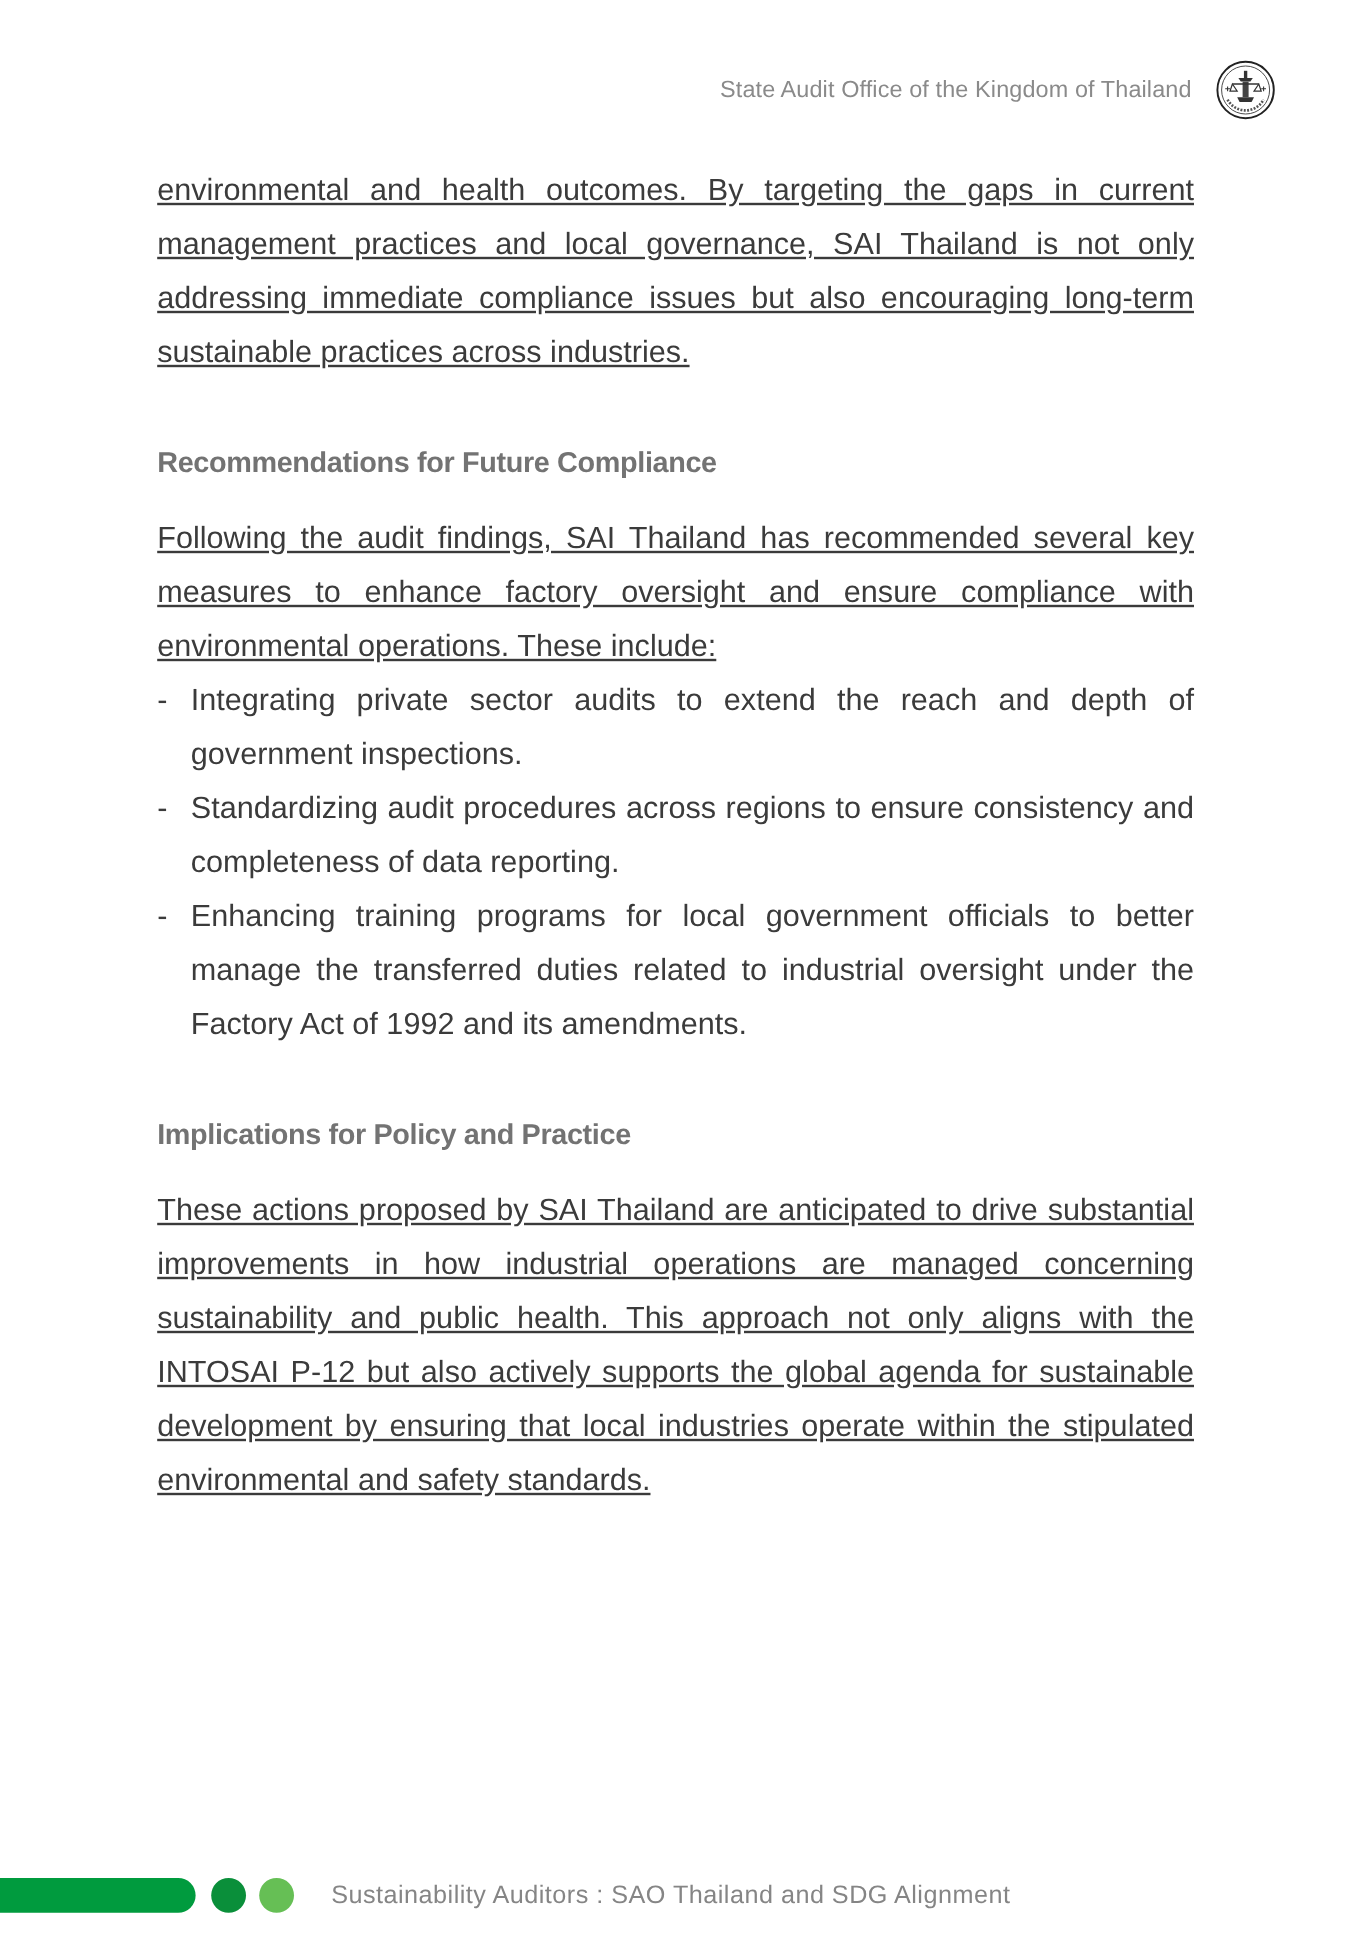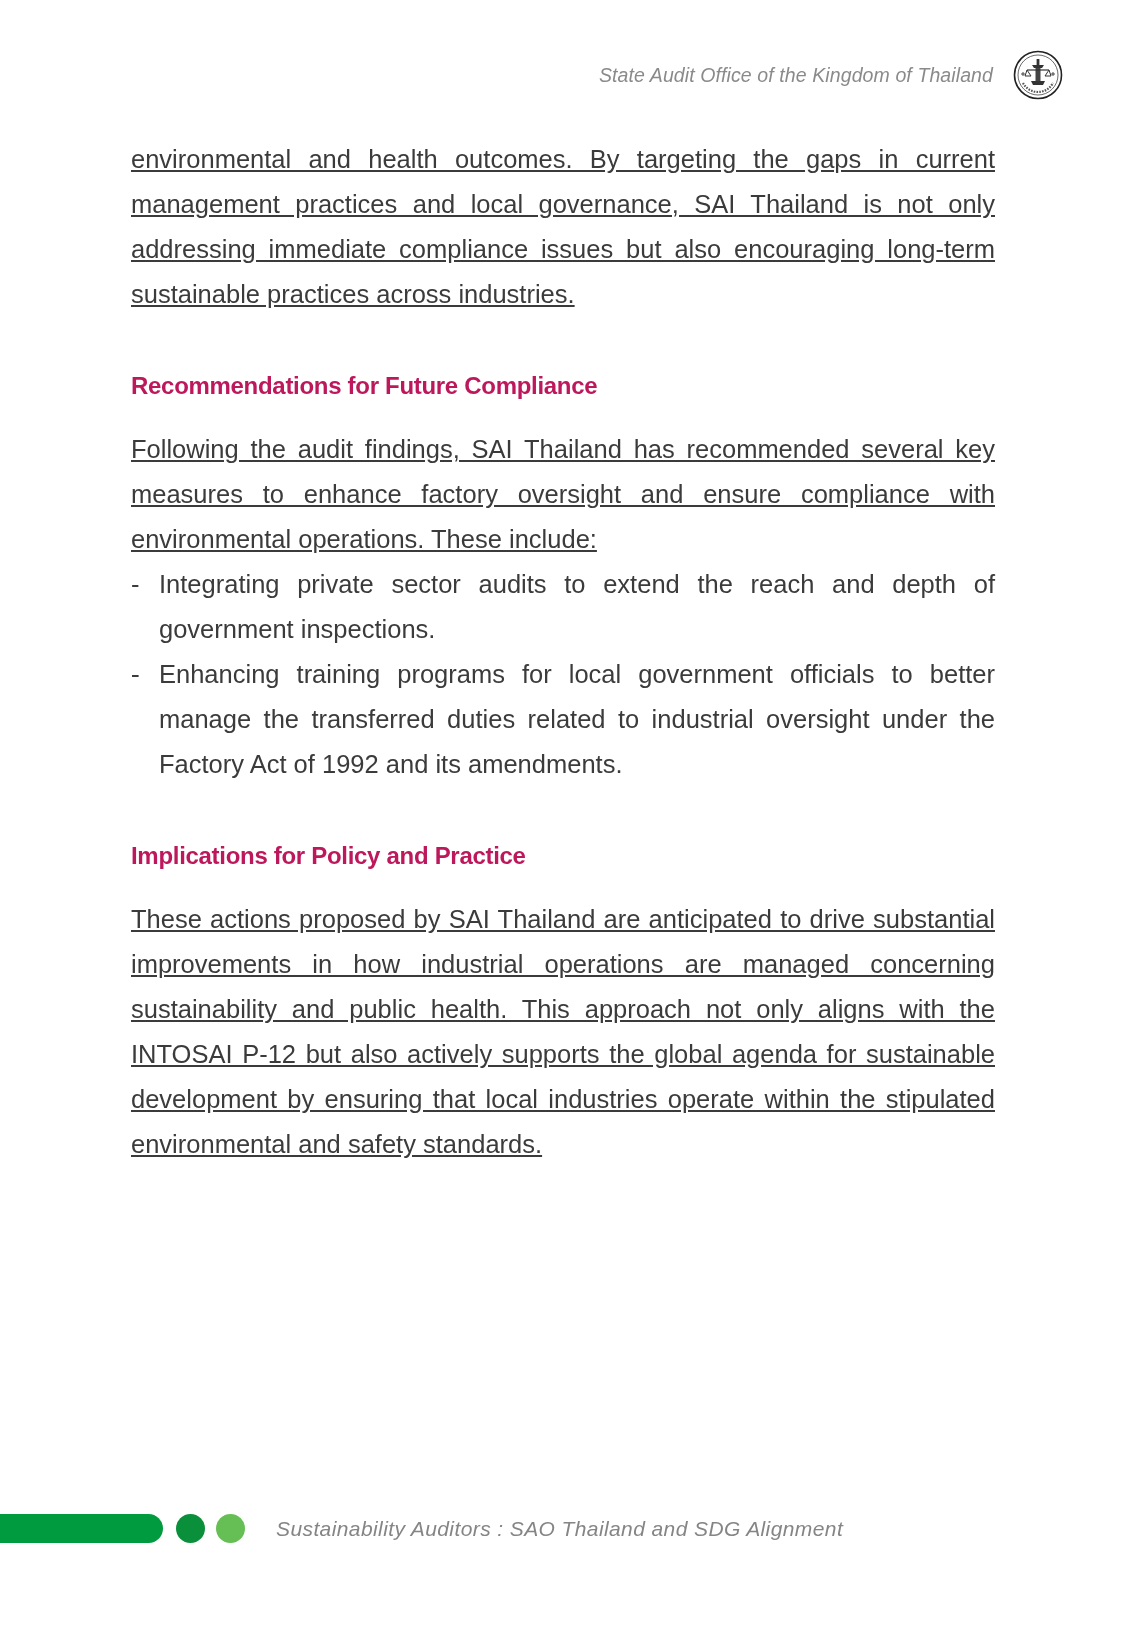--- a/index.html
+++ b/index.html
@@ -15,21 +15,20 @@
       font-family: "Liberation Sans", "DejaVu Sans", sans-serif;
       color: #3b3b3b;
     }
     .page-header {
       position: absolute;
       top: 45px;
       right: 62px;
       height: 60px;
       display: flex;
       align-items: center;
-      font-style: italic;
     }
     .header-title {
       font-size: 19.5px;
       color: #8a8a8a;
       letter-spacing: 0.1px;
       margin-right: 20px;
       line-height: 1;
       padding-top: 2px;
     }
     .seal {
@@ -48,21 +47,21 @@
     .para {
       margin: 0;
       text-align: justify;
       text-align-last: left;
       text-decoration: underline;
     }
     .section-heading {
       margin: 0;
       font-size: 24px;
       font-weight: bold;
-      color: #be185d;
+      color: #737373;
       line-height: 45px;
       letter-spacing: -0.3px;
     }
     .gap-before-heading-1 { height: 46px; }
     .gap-after-heading { height: 19px; }
     .gap-before-heading-2 { height: 46px; }
     .bullet-list {
       list-style: none;
       margin: 0;
       padding: 0;
@@ -75,24 +74,23 @@
     }
     .bullet-dash {
       position: absolute;
       left: 0;
       top: 0;
       width: 20px;
     }
     .footer {
       position: absolute;
       left: 0;
-      top: 1514px;
+      top: 1565px;
       height: 29px;
       width: 1125px;
-      font-style: italic;
     }
     .footer-bar {
       position: absolute;
       left: 0;
       top: 0;
       width: 163px;
       height: 29px;
       background: #009b3e;
       border-radius: 0 15px 15px 0;
     }
@@ -145,20 +143,21 @@
     <h2 class="section-heading">Recommendations for Future Compliance</h2>
     <div class="gap-after-heading"></div>
     <p class="para">Following the audit findings, SAI Thailand has recommended several key measures to enhance factory oversight and ensure compliance with environmental operations. These include:</p>
     <ul class="bullet-list">
       <li class="bullet-item">
         <span class="bullet-dash">-</span>
         <span>Integrating private sector audits to extend the reach and depth of government inspections.</span>
       </li>
       <li class="bullet-item">
         <span class="bullet-dash">-</span>
+        <span>Standardizing audit procedures across regions to ensure consistency and completeness of data reporting.</span>
       </li>
       <li class="bullet-item">
         <span class="bullet-dash">-</span>
         <span>Enhancing training programs for local government officials to better manage the transferred duties related to industrial oversight under the Factory Act of 1992 and its amendments.</span>
       </li>
     </ul>
   </section>
 
   <div class="gap-before-heading-2"></div>
 

